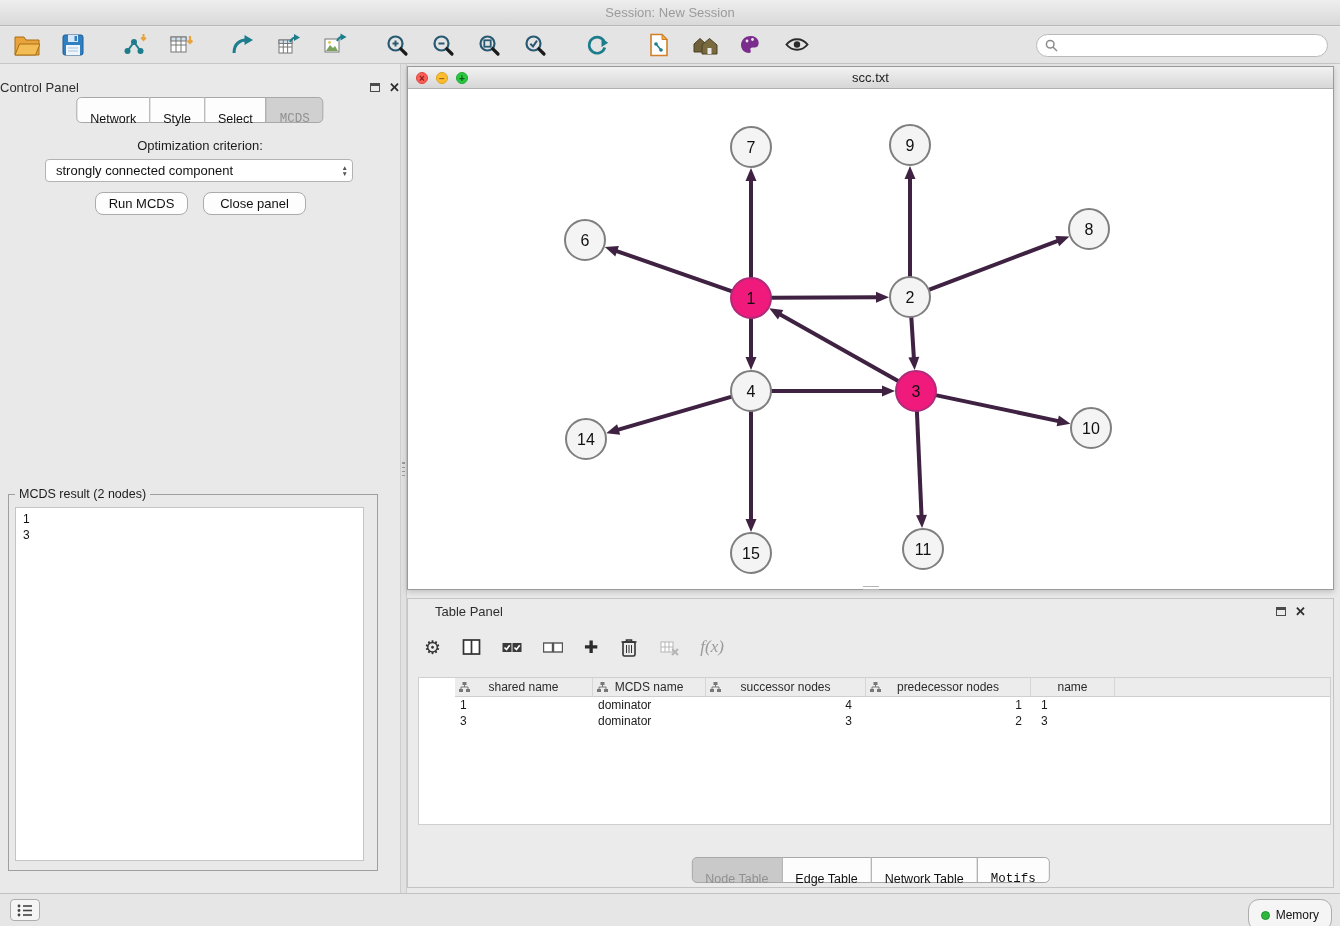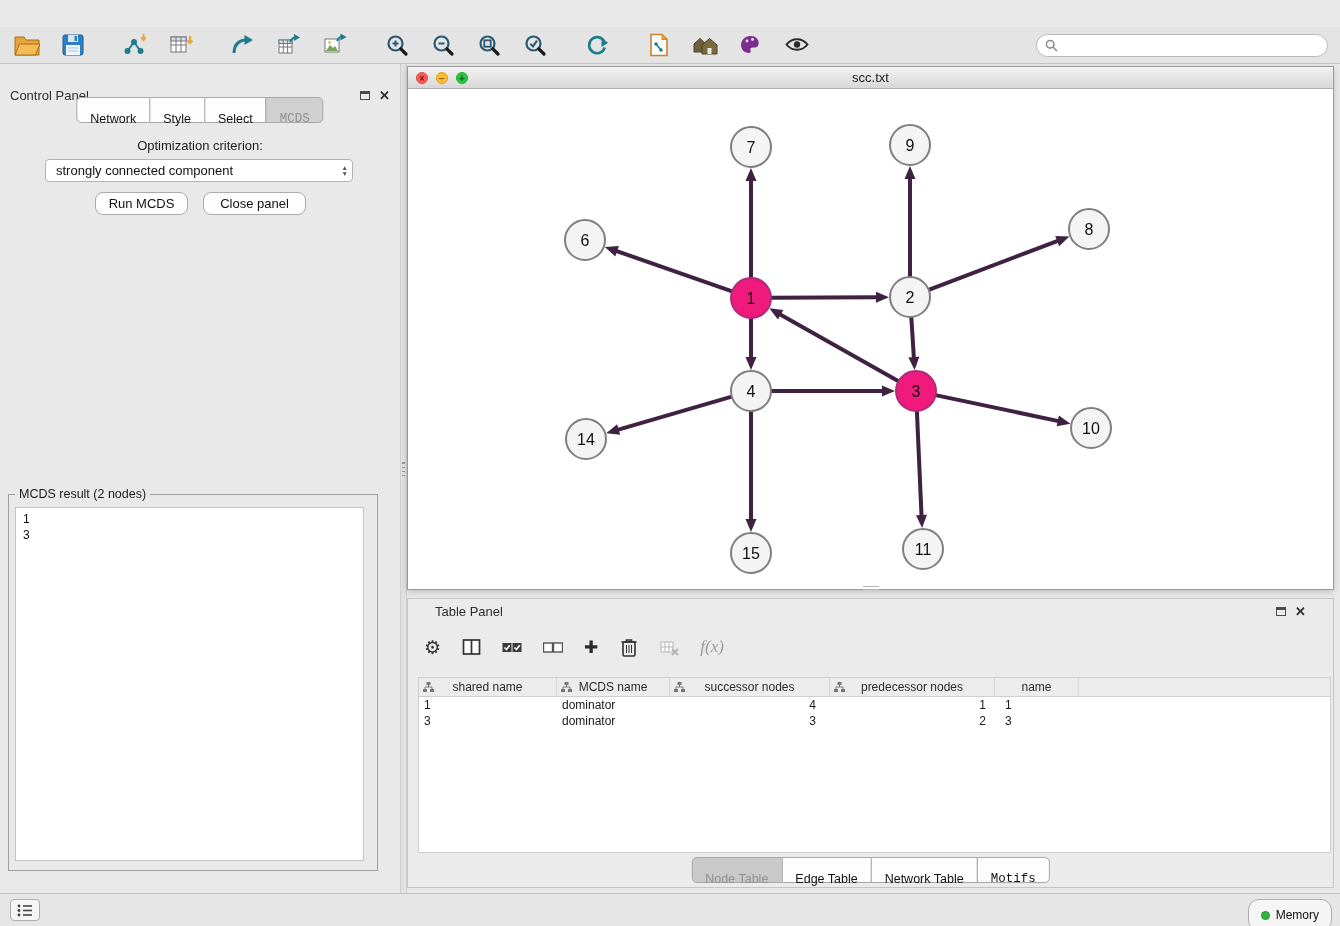--- a/index.html
+++ b/index.html
@@ -21,21 +21,21 @@
   .sp { width:24px; flex:0 0 auto; }
   .sps { width:8px; flex:0 0 auto; }
   .search-box { margin-left:auto; margin-right:4px; width:292px; height:23px;
     background:#fff; border:1px solid #b9b9b9; border-radius:12px;
     display:flex; align-items:center; padding:0 8px; gap:5px; }
   .search-box input { border:none; outline:none; flex:1; font-size:12px; background:transparent;
     font-family:"Liberation Sans", sans-serif; }
 
   
   .control-panel { position:absolute; left:0; top:64px; width:400px; bottom:33px; background:#e9e9e9; }
-  .cp-header { position:absolute; top:16px; left:0; right:0; height:30px; display:flex; align-items:center; padding:0 10px; }
+  .cp-header { position:absolute; top:8px; left:0; right:0; height:30px; display:flex; align-items:center; padding:0 0; }
   .panel-title { font-size:13px; color:#2e2e2e; }
   .panel-hdr-icons { margin-left:auto; display:flex; align-items:center; gap:9px; }
   .float-ico { width:10px; height:9px; border:1px solid #4a4a4a; border-top:3px solid #4a4a4a; display:inline-block; }
   .close-ico { font-size:13px; font-weight:bold; color:#2e2e2e; line-height:1; cursor:pointer; }
 
   .seg-tabs { display:flex; }
   .seg-tab { height:21px; line-height:19px; padding:12px 13px; font-size:12.5px; color:#111;
     background:#fdfdfd; border:1px solid #a8a8a8; margin-left:-1px; cursor:pointer; }
   .seg-tab:first-child { border-top-left-radius:5px; border-bottom-left-radius:5px; margin-left:0; }
   .seg-tab:last-child { border-top-right-radius:5px; border-bottom-right-radius:5px;font-family:Liberation Mono, monospace; }
@@ -88,22 +88,22 @@
   
   .table-panel { position:absolute; left:407px; top:598px; width:927px; height:290px;
     background:#ebebeb; border:1px solid #c4c4c4; }
   .tp-header { position:absolute; top:0; left:0; right:0; height:24px; display:flex; align-items:center; padding:0 27px; }
   .tp-toolbar { position:absolute; top:30px; left:16px; height:36px; display:flex; align-items:center; gap:21px; }
   .tp-tool { background:none; border:none; display:flex; align-items:center; justify-content:center; cursor:pointer; }
   .gear-glyph { font-size:19px; color:#333; font-family:"DejaVu Sans", sans-serif; }
   .plus-glyph { font-size:17px; color:#2b2b2b; font-family:"DejaVu Sans", sans-serif; font-weight:bold; }
   .fx-glyph { font-size:17px; color:#9a9a9a; font-family:"Liberation Serif", serif; font-style:italic; }
 
-  .tp-table { position:absolute; top:78px; left:10px; right:2px; height:176px; background:#fff;
-    border:1px solid #cfcfcf; overflow:hidden; }
+  .tp-table { position:absolute; top:78px; left:10px; right:2px; height:148px; background:#fff;
+    border:1px solid #cfcfcf; overflow:hidden;padding-left:36px; }
   .tp-head { display:flex; height:19px; background:#ececec; border-bottom:1px solid #cfcfcf; }
   .th { position:relative; display:flex; align-items:center; justify-content:center;
     font-size:12px; color:#2b2b2b; border-right:1px solid #d6d6d6; cursor:pointer; }
   .th .tree-ico { position:absolute; left:4px; top:4px; }
   .tr { display:flex; height:16px; }
   .td { font-size:12px; color:#1a1a1a; line-height:16px; white-space:nowrap; overflow:hidden; }
   .c0 { width:138px; } .c1 { width:113px; } .c2 { width:160px; } .c3 { width:165px; } .c4 { width:84px; } .cf { flex:1; border-right:none; }
   .td.c0 { padding-left:5px; } .td.c1 { padding-left:5px; }
   .td.c2 { text-align:right; padding-right:14px; } .td.c3 { text-align:right; padding-right:9px; }
   .td.c4 { padding-left:10px; }
@@ -118,20 +118,23 @@
   .memory-btn { position:absolute; right:8px; top:5px; height:22px; background:#f5f5f5;
     border:1px solid #adadad; border-radius:11px; display:flex; align-items:center; gap:6px;
     padding:15px 12px; font-size:12px; color:#111; cursor:pointer; }
   .mem-dot { width:9px; height:9px; border-radius:50%; background:#2db83d; border:1px solid #1f9230; }
 </style>
 </head>
 <body>
 
 <div class="app">
 
+  <div class="titlebar">
+    <span>Session: New Session</span>
+  </div>
 
   <div class="toolbar">
     <button class="tb">
       <svg width="26" height="24" viewBox="0 0 26 24">
         <path d="M1 4 h9 l2 3 h13 v15 h-24 z" fill="#e8a33d" stroke="#a86f14"></path>
         <path d="M1 22 l4.5 -11 h20.5 l-4.5 11 z" fill="#f4bc55" stroke="#a86f14"></path>
       </svg>
     </button>
     <span class="sps"></span>
     <button class="tb">

